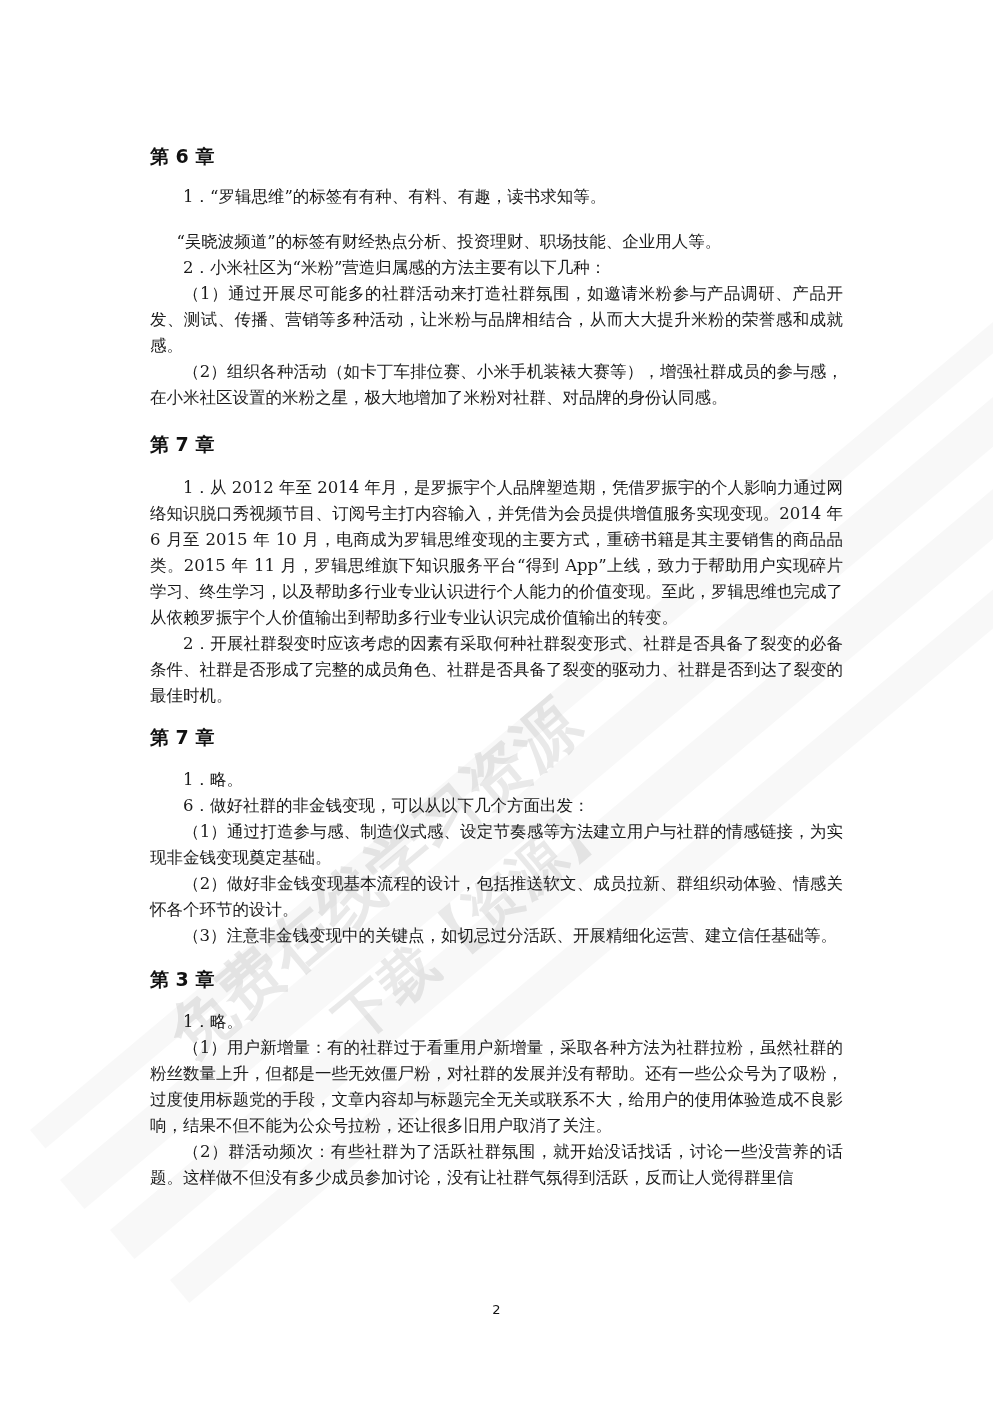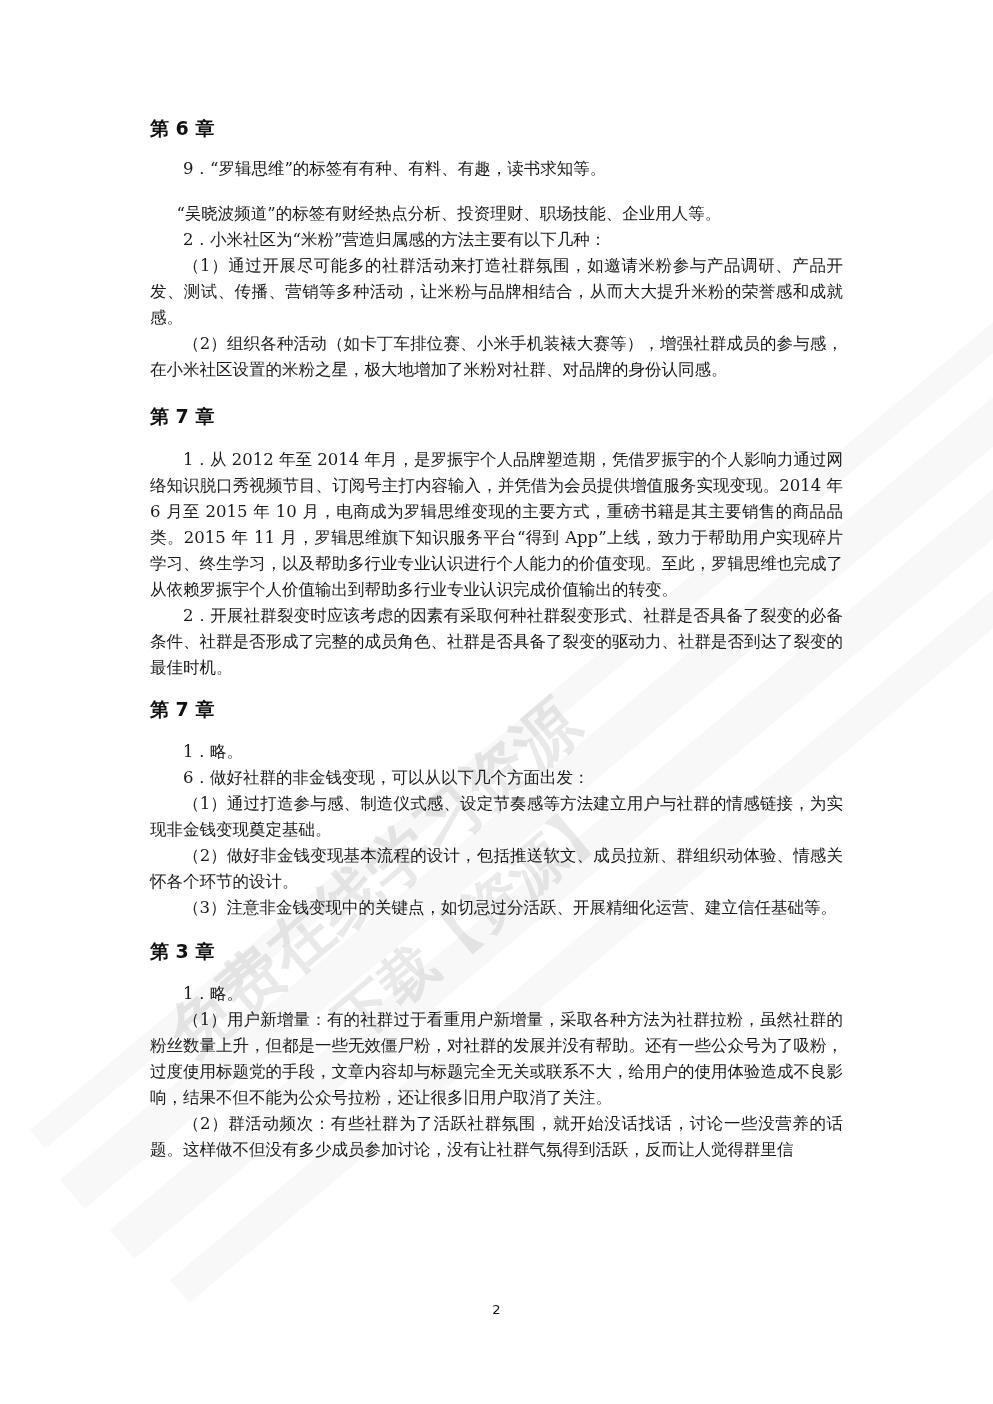--- a/index.html
+++ b/index.html
@@ -1,21 +1,21 @@
 <!DOCTYPE html>
 <html><head>
 <meta charset="utf-8">
 <style>
   html, body { margin: 0; padding: 0; background: #ffffff; }
   body { width: 993px; height: 1404px; position: relative; overflow: hidden; }
   .page { position: absolute; left: 0; top: 0; width: 993px; height: 1404px; background: #fff; }
   .watermark { position: absolute; left: 0; top: 0; width: 993px; height: 1404px; pointer-events: none; overflow: hidden; }
   .wm-stripe { position: absolute; background: rgba(150,150,150,0.07); transform-origin: left top; }
   .wm-text { position: absolute; color: rgba(120,120,120,0.16); font-family: "DejaVu Sans", sans-serif; font-weight: bold; white-space: nowrap; transform-origin: left top; }
-  .content { position: absolute; left: 150px; top: 108px; width: 693px;
+  .content { position: absolute; left: 150px; top: 136px; width: 693px;
              font-family: "DejaVu Serif", "Liberation Serif", serif; font-size: 16.5px; color: #1a1a1a; }
   .chapter { font-family: "DejaVu Sans", "Liberation Sans", sans-serif; font-size: 19px; color: #111;
              height: 26px; line-height: 26px; margin: 0; }
   .chapter.c6 { margin-top: 7px; margin-bottom: 15px; }
   .chapter.c7 { margin-top: 20px; margin-bottom: 18px; }
   .chapter.c8 { margin-top: 15px; margin-bottom: 17px; }
   .chapter.c9 { margin-top: 17px; margin-bottom: 17px; }
   p { margin: 0; line-height: 26px; text-align: justify; text-indent: 2em; }
   p.noindent-quote { text-indent: 1.6em; margin-top: 19px; }
   .page-number { position: absolute; left: 0; width: 993px; top: 1302px; text-align: center;
@@ -32,21 +32,21 @@
     <div class="wm-stripe" style="left:170px; top:1280px; width:1300px; height:30px; transform: rotate(-40deg);"></div>
     <div class="wm-stripe" style="left:30px; top:1130px; width:1300px; height:24px; transform: rotate(-40deg);"></div>
     <div class="wm-text" style="left:150px; top:1010px; font-size:64px; transform: rotate(-40deg);">免费在线学习资源</div>
     <div class="wm-text" style="left:320px; top:1000px; font-size:56px; transform: rotate(-40deg);">下载【资源】</div>
   </div>
 
   <div class="content">
 
     <section>
       <h2 class="chapter c6">第 6 章</h2>
-      <p>9．“罗辑思维”的标签有有种、有料、有趣，读书求知等。</p>
+      <p>1．“罗辑思维”的标签有有种、有料、有趣，读书求知等。</p>
       <p class="noindent-quote">“吴晓波频道”的标签有财经热点分析、投资理财、职场技能、企业用人等。</p>
       <p>2．小米社区为“米粉”营造归属感的方法主要有以下几种：</p>
       <p>（1）通过开展尽可能多的社群活动来打造社群氛围，如邀请米粉参与产品调研、产品开发、测试、传播、营销等多种活动，让米粉与品牌相结合，从而大大提升米粉的荣誉感和成就感。</p>
       <p>（2）组织各种活动（如卡丁车排位赛、小米手机装裱大赛等），增强社群成员的参与感，在小米社区设置的米粉之星，极大地增加了米粉对社群、对品牌的身份认同感。</p>
     </section>
 
     <section>
       <h2 class="chapter c7">第 7 章</h2>
       <p>1．从 2012 年至 2014 年月，是罗振宇个人品牌塑造期，凭借罗振宇的个人影响力通过网络知识脱口秀视频节目、订阅号主打内容输入，并凭借为会员提供增值服务实现变现。2014 年 6 月至 2015 年 10 月，电商成为罗辑思维变现的主要方式，重磅书籍是其主要销售的商品品类。2015 年 11 月，罗辑思维旗下知识服务平台“得到 App”上线，致力于帮助用户实现碎片学习、终生学习，以及帮助多行业专业认识进行个人能力的价值变现。至此，罗辑思维也完成了从依赖罗振宇个人价值输出到帮助多行业专业认识完成价值输出的转变。</p>
       <p>2．开展社群裂变时应该考虑的因素有采取何种社群裂变形式、社群是否具备了裂变的必备条件、社群是否形成了完整的成员角色、社群是否具备了裂变的驱动力、社群是否到达了裂变的最佳时机。</p>

